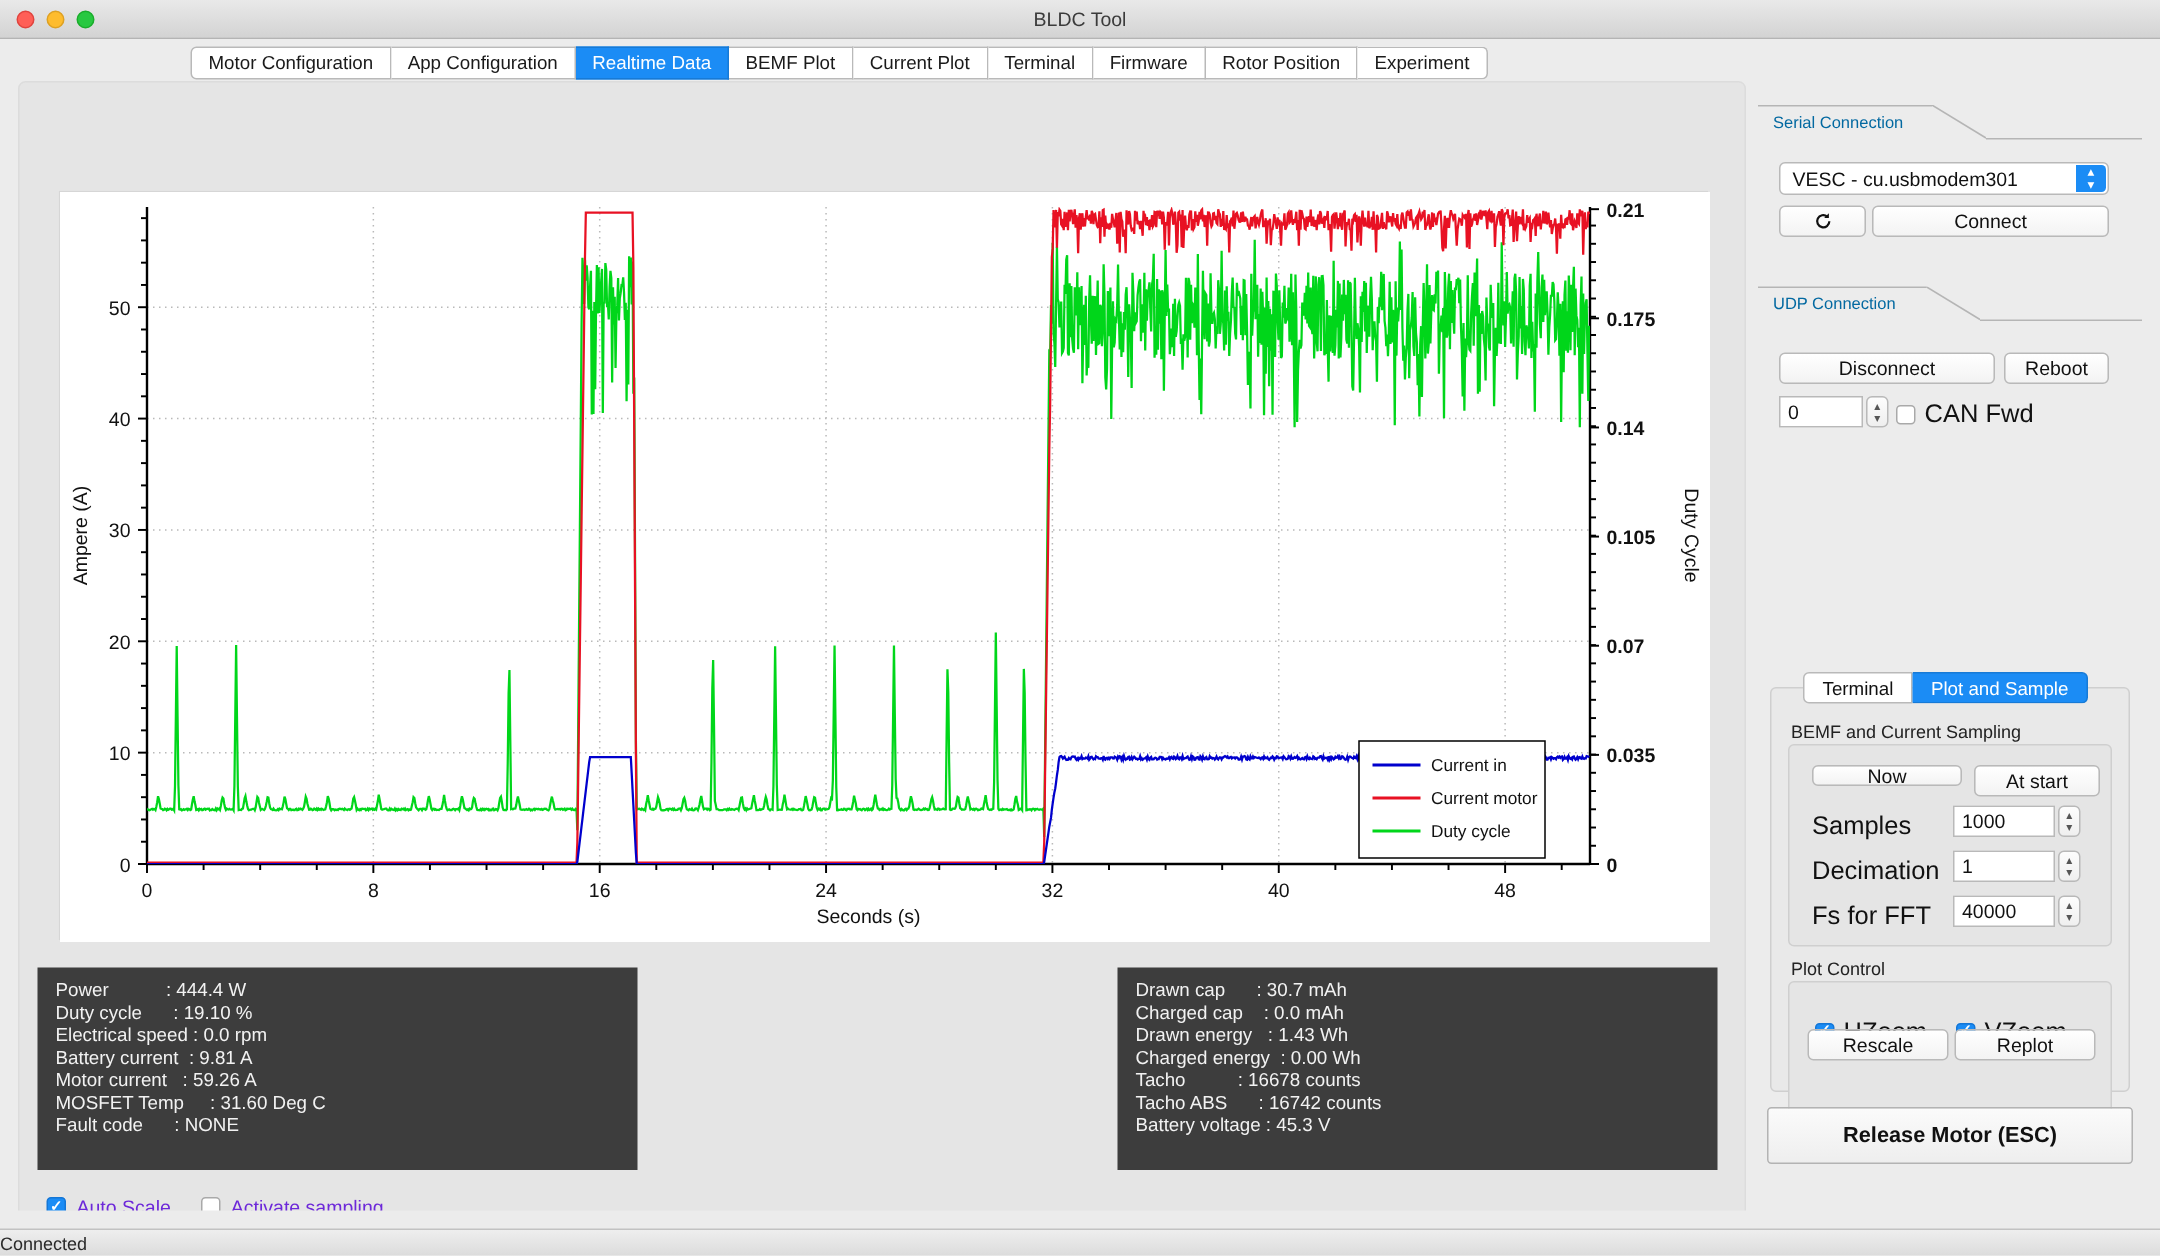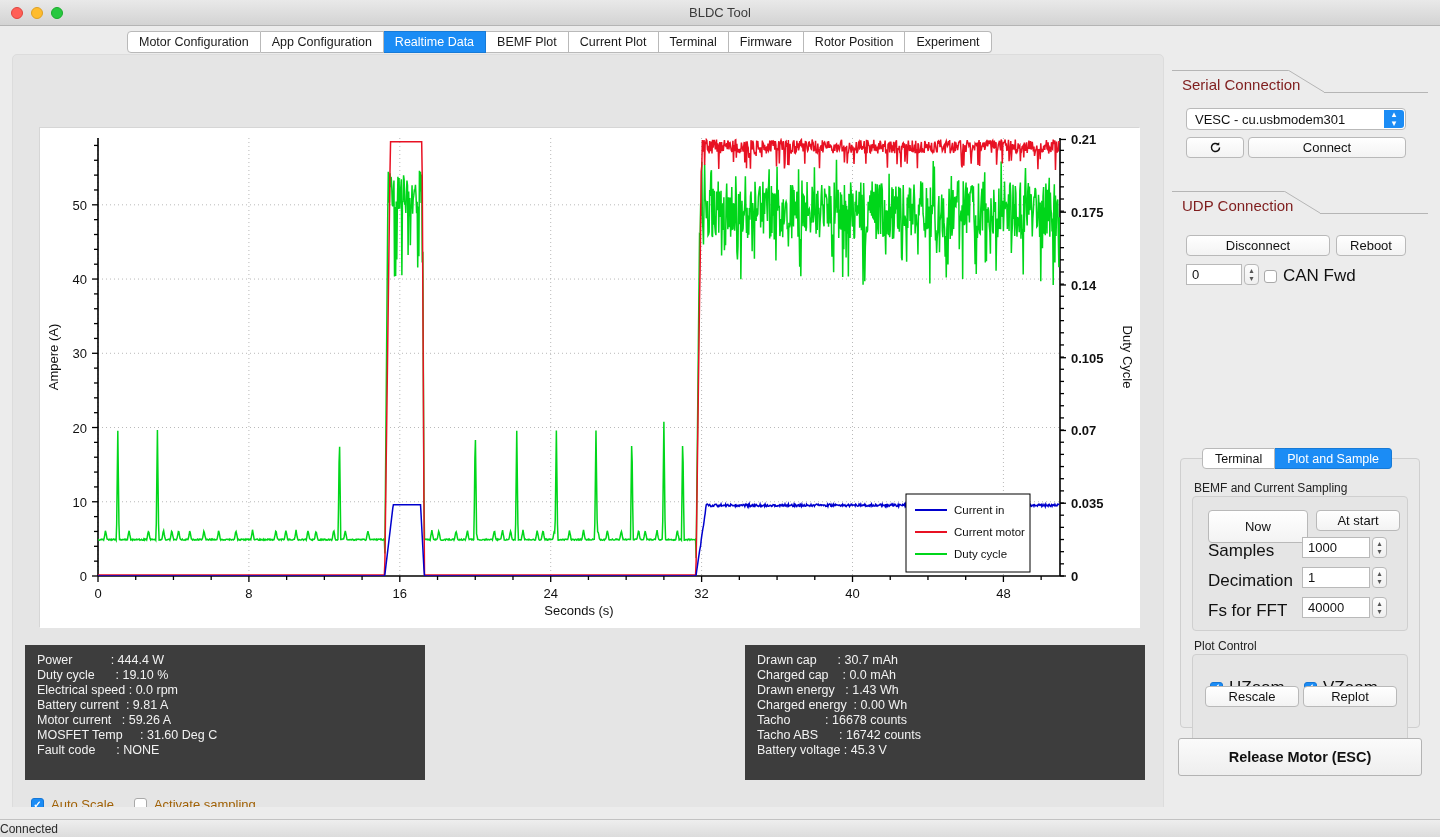--- a/index.html
+++ b/index.html
@@ -77,38 +77,38 @@
     position:absolute; background:#3d3d3d;
     color:#f2f2f2; font-size:12.5px; line-height:15px;
     padding:8px 10px 0 12px;
     font-family:"Liberation Sans", sans-serif;
   }
   .infobox .row { white-space:pre; }
   #infobox-left  { left:12px; top:590px; width:400px; height:135px; }
   #infobox-right { left:732px; top:590px; width:400px; height:135px; }
 
   
-  .checkrow { position:absolute; left:18px; top:742px; display:flex; align-items:center; gap:7px; font-size:13px; color:#a16207; }
+  .checkrow { position:absolute; left:18px; top:742px; display:flex; align-items:center; gap:7px; font-size:13px; color:#6d28d9; }
   .cbx {
     width:13px; height:13px; border-radius:3px;
     border:1px solid #a9a9a9; background:#ffffff;
     display:inline-flex; align-items:center; justify-content:center;
     flex:0 0 auto;
   }
   .cbx.on { background:#1b8cf5; border-color:#1476d6; }
   .cbx.on::after { content:"✓"; color:#fff; font-size:10px; line-height:1; font-weight:bold; }
   .checkrow .sep { width:6px; }
 
   
   .sidebar { position:absolute; left:1172px; top:12px; width:256px; height:776px; }
 
   .groupbox { position:absolute; }
   .grouptitle {
     position:absolute; left:10px; top:-1px;
-    font-size:15px; color:#7f1d1d; background:#ececec; padding:0 4px;
+    font-size:11px; color:#0369a1; background:#ececec; padding:0 4px;
   }
   .groupline-h { position:absolute; height:1px; background:#b5b5b5; }
 
   .btn {
     background: linear-gradient(to bottom,#ffffff,#f3f3f3);
     border:1px solid #b9b9b9; border-radius:4px;
     font-size:13px; color:#111;
     display:flex; align-items:center; justify-content:center;
     position:absolute;
   }
@@ -502,21 +502,21 @@
             <span>Terminal</span>
           </div>
           <div class="rtab active">
             <span>Plot and Sample</span>
           </div>
         </div>
 
       <div class="small-lbl" style="left:22px; top:443px;">BEMF and Current Sampling</div>
       <div class="innerbox" style="left:20px; top:458px; width:216px; height:135px; background:#e5e5e5;">
       </div>
-      <div class="btn" style="left:36px; top:472px; width:100px; height:33px;">
+      <div class="btn" style="left:36px; top:472px; width:100px; height:14px;">
         <span>Now</span>
       </div>
       <div class="btn" style="left:144px; top:472px; width:84px; height:21px;">
         <span>At start</span>
       </div>
 
       <div class="lbl" style="left:36px; top:503px;">Samples</div>
       <div class="txtfield" style="left:130px; top:499px; width:68px; height:21px;">
         <span>1000</span>
       </div>

